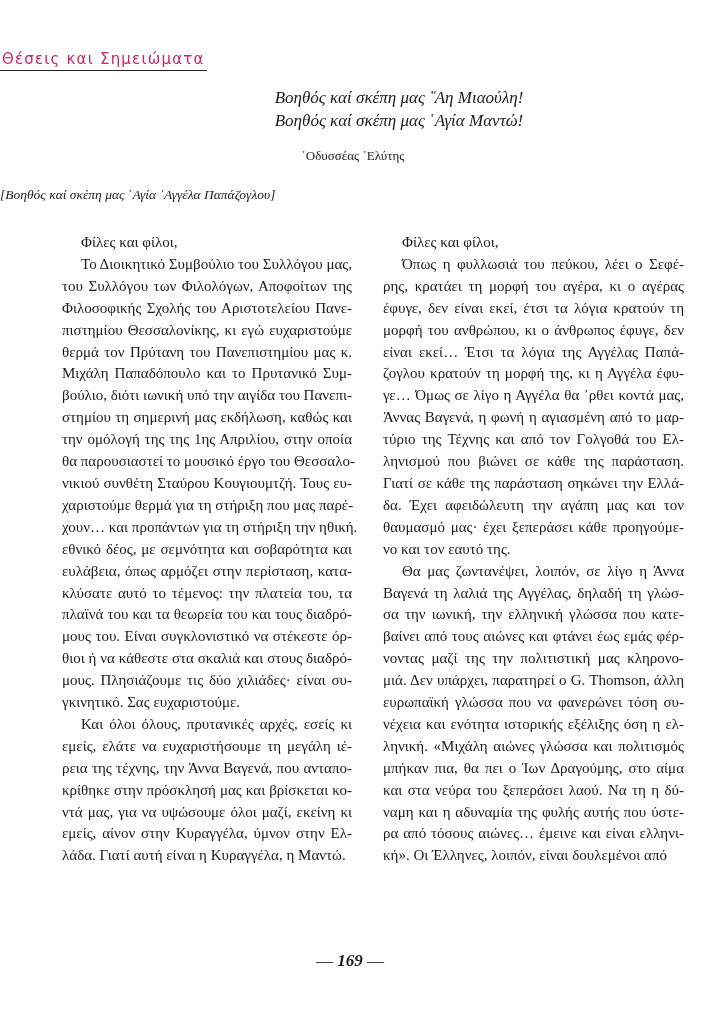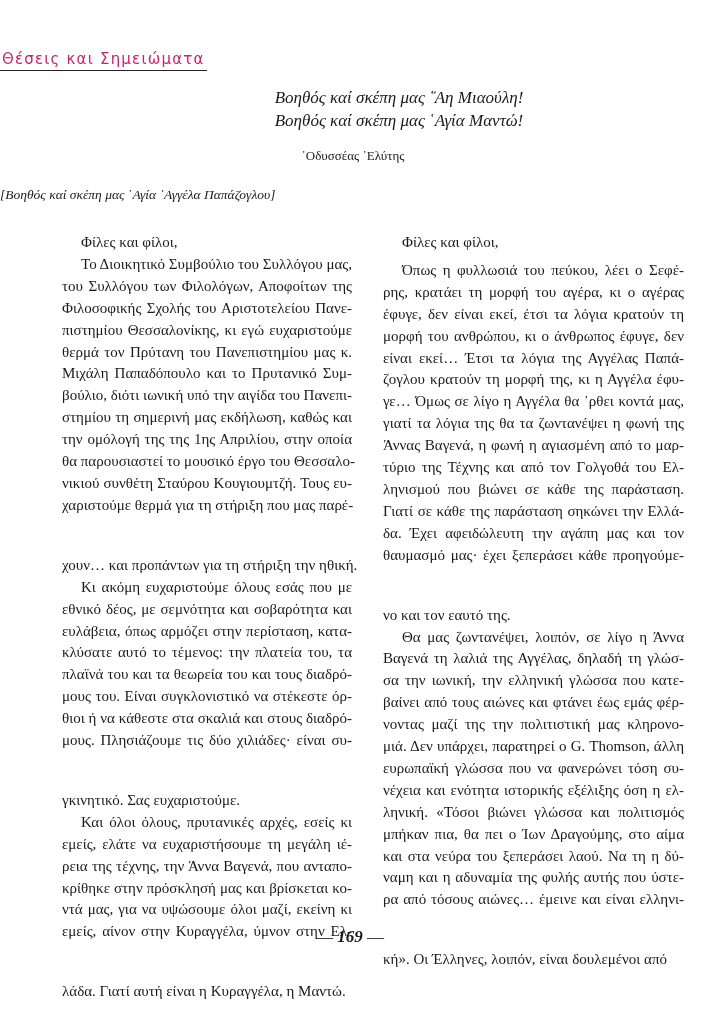--- a/index.html
+++ b/index.html
@@ -14,22 +14,22 @@
   .epigraph .author { position: absolute; top: 58px; left: 0; width: 630px; text-align: center;
                       font-style: normal; font-size: 13px; }
   .dedication { position: absolute; top: 187px; left: 0; width: 690px; text-align: left;
                 font-style: italic; font-size: 13.5px; }
   .col { position: absolute; top: 232px; width: 290px; font-size: 15px; line-height: 21.9px;
          text-align: justify; }
   .col.left { left: 62px; }
   .col.right { left: 383px; width: 301px; }
   .col .greet { text-indent: 19px; }
   .col .line { display: block; text-align: justify; text-align-last: justify; white-space: nowrap; font-family: Liberation Serif, serif; }
-  .col .line.last { text-align-last: left; margin-top: 38px; }
-  .footer { position: absolute; top: 927px; left: 0; width: 700px; text-align: center;
+  .col .line.last { text-align-last: left; }
+  .footer { position: absolute; top: 951px; left: 0; width: 700px; text-align: center;
             font-style: italic; font-size: 17px; font-weight: bold; }
   .footer .dash { font-style: normal; font-weight: normal; }
 </style>
 </head>
 <body>
 
 <div class="header">
   <span class="header-title">Θέσεις και Σημειώματα</span>
 </div>
 
@@ -53,21 +53,20 @@
         <span class="line">Μιχάλη Παπαδόπουλο και το Πρυτανικό Συμ-</span>
         <span class="line">βούλιο, διότι ιωνική υπό την αιγίδα του Πανεπι-</span>
         <span class="line">στημίου τη σημερινή μας εκδήλωση, καθώς και</span>
         <span class="line">την ομόλογή της της 1ης Απριλίου, στην οποία</span>
         <span class="line">θα παρουσιαστεί το μουσικό έργο του Θεσσαλο-</span>
         <span class="line">νικιού συνθέτη Σταύρου Κουγιουμτζή. Τους ευ-</span>
         <span class="line">χαριστούμε θερμά για τη στήριξη που μας παρέ-</span>
         <span class="line last">χουν… και προπάντων για τη στήριξη την ηθική.</span>
       </div>
       <div>
-        <span class="line" style="padding-left: 19px;">Κι ακόμη ευχαριστούμε όλους εσάς που με</span>
         <span class="line">εθνικό δέος, με σεμνότητα και σοβαρότητα και</span>
         <span class="line">ευλάβεια, όπως αρμόζει στην περίσταση, κατα-</span>
         <span class="line">κλύσατε αυτό το τέμενος: την πλατεία του, τα</span>
         <span class="line">πλαϊνά του και τα θεωρεία του και τους διαδρό-</span>
         <span class="line">μους του. Είναι συγκλονιστικό να στέκεστε όρ-</span>
         <span class="line">θιοι ή να κάθεστε στα σκαλιά και στους διαδρό-</span>
         <span class="line">μους. Πλησιάζουμε τις δύο χιλιάδες· είναι συ-</span>
         <span class="line last">γκινητικό. Σας ευχαριστούμε.</span>
       </div>
       <div>
@@ -79,46 +78,45 @@
         <span class="line">εμείς, αίνον στην Κυραγγέλα, ύμνον στην Ελ-</span>
         <span class="line last">λάδα. Γιατί αυτή είναι η Κυραγγέλα, η Μαντώ.</span>
       </div>
     </div>
 </div>
 
 <div class="col right">
   <div class="greet">Φίλες και φίλοι,</div>
   <div id="right-paras">
       <div>
-        <span class="line" style="padding-left: 19px; margin-top: 6px;">Όπως η φυλλωσιά του πεύκου, λέει ο Σεφέ-</span>
+        <span class="line" style="padding-left: 19px;">Όπως η φυλλωσιά του πεύκου, λέει ο Σεφέ-</span>
         <span class="line">ρης, κρατάει τη μορφή του αγέρα, κι ο αγέρας</span>
         <span class="line">έφυγε, δεν είναι εκεί, έτσι τα λόγια κρατούν τη</span>
         <span class="line">μορφή του ανθρώπου, κι ο άνθρωπος έφυγε, δεν</span>
         <span class="line">είναι εκεί… Έτσι τα λόγια της Αγγέλας Παπά-</span>
         <span class="line">ζογλου κρατούν τη μορφή της, κι η Αγγέλα έφυ-</span>
         <span class="line">γε… Όμως σε λίγο η Αγγέλα θα ᾿ρθει κοντά μας,</span>
-        <span class="line">γιατί τα λόγια της θα τα ζωντανέψει η φωνή της</span>
         <span class="line">Άννας Βαγενά, η φωνή η αγιασμένη από το μαρ-</span>
         <span class="line">τύριο της Τέχνης και από τον Γολγοθά του Ελ-</span>
         <span class="line">ληνισμού που βιώνει σε κάθε της παράσταση.</span>
         <span class="line">Γιατί σε κάθε της παράσταση σηκώνει την Ελλά-</span>
         <span class="line">δα. Έχει αφειδώλευτη την αγάπη μας και τον</span>
         <span class="line">θαυμασμό μας· έχει ξεπεράσει κάθε προηγούμε-</span>
         <span class="line last">νο και τον εαυτό της.</span>
       </div>
       <div>
         <span class="line" style="padding-left: 19px;">Θα μας ζωντανέψει, λοιπόν, σε λίγο η Άννα</span>
         <span class="line">Βαγενά τη λαλιά της Αγγέλας, δηλαδή τη γλώσ-</span>
         <span class="line">σα την ιωνική, την ελληνική γλώσσα που κατε-</span>
         <span class="line">βαίνει από τους αιώνες και φτάνει έως εμάς φέρ-</span>
         <span class="line">νοντας μαζί της την πολιτιστική μας κληρονο-</span>
         <span class="line">μιά. Δεν υπάρχει, παρατηρεί ο G. Thomson, άλλη</span>
         <span class="line">ευρωπαϊκή γλώσσα που να φανερώνει τόση συ-</span>
         <span class="line">νέχεια και ενότητα ιστορικής εξέλιξης όση η ελ-</span>
-        <span class="line">ληνική. «Τόσοι βιώνει γλώσσα και πολιτισμός</span>
+        <span class="line">ληνική. «Μιχάλη αιώνες γλώσσα και πολιτισμός</span>
         <span class="line">μπήκαν πια, θα πει ο Ίων Δραγούμης, στο αίμα</span>
         <span class="line">και στα νεύρα του ξεπεράσει λαού. Να τη η δύ-</span>
         <span class="line">ναμη και η αδυναμία της φυλής αυτής που ύστε-</span>
         <span class="line">ρα από τόσους αιώνες… έμεινε και είναι ελληνι-</span>
         <span class="line last">κή». Οι Έλληνες, λοιπόν, είναι δουλεμένοι από</span>
       </div>
     </div>
 </div>
 
 <div class="footer">

